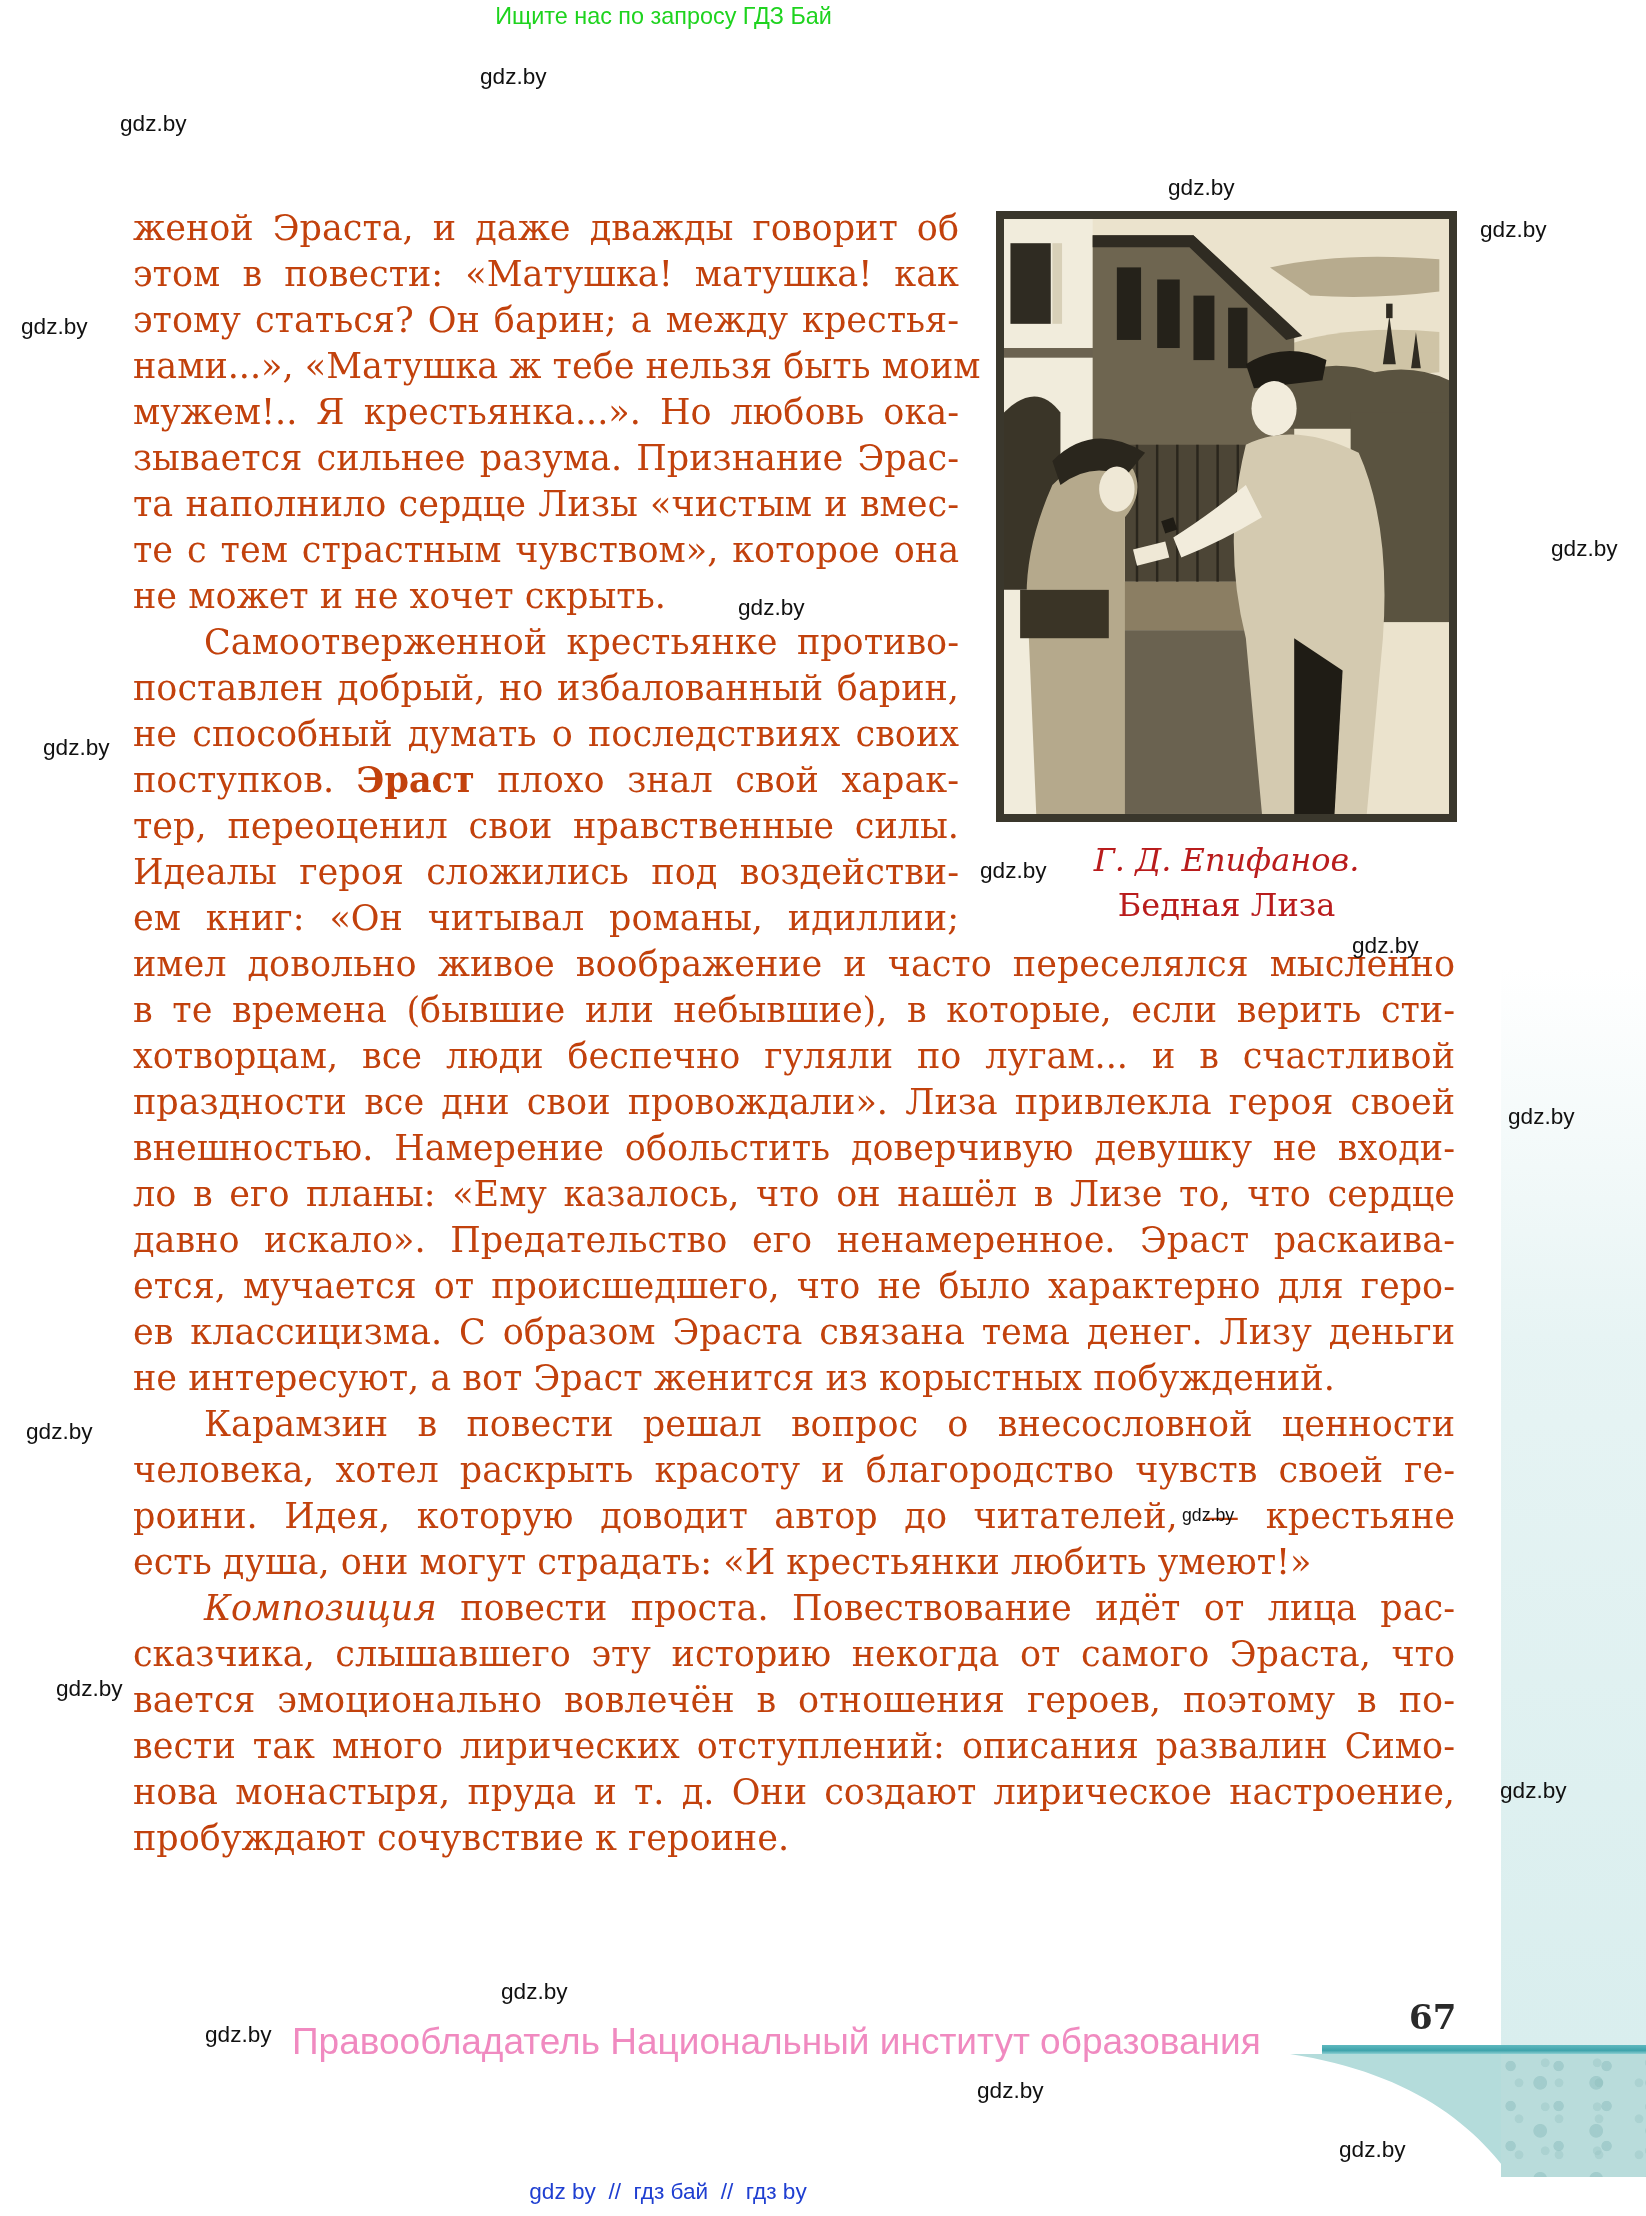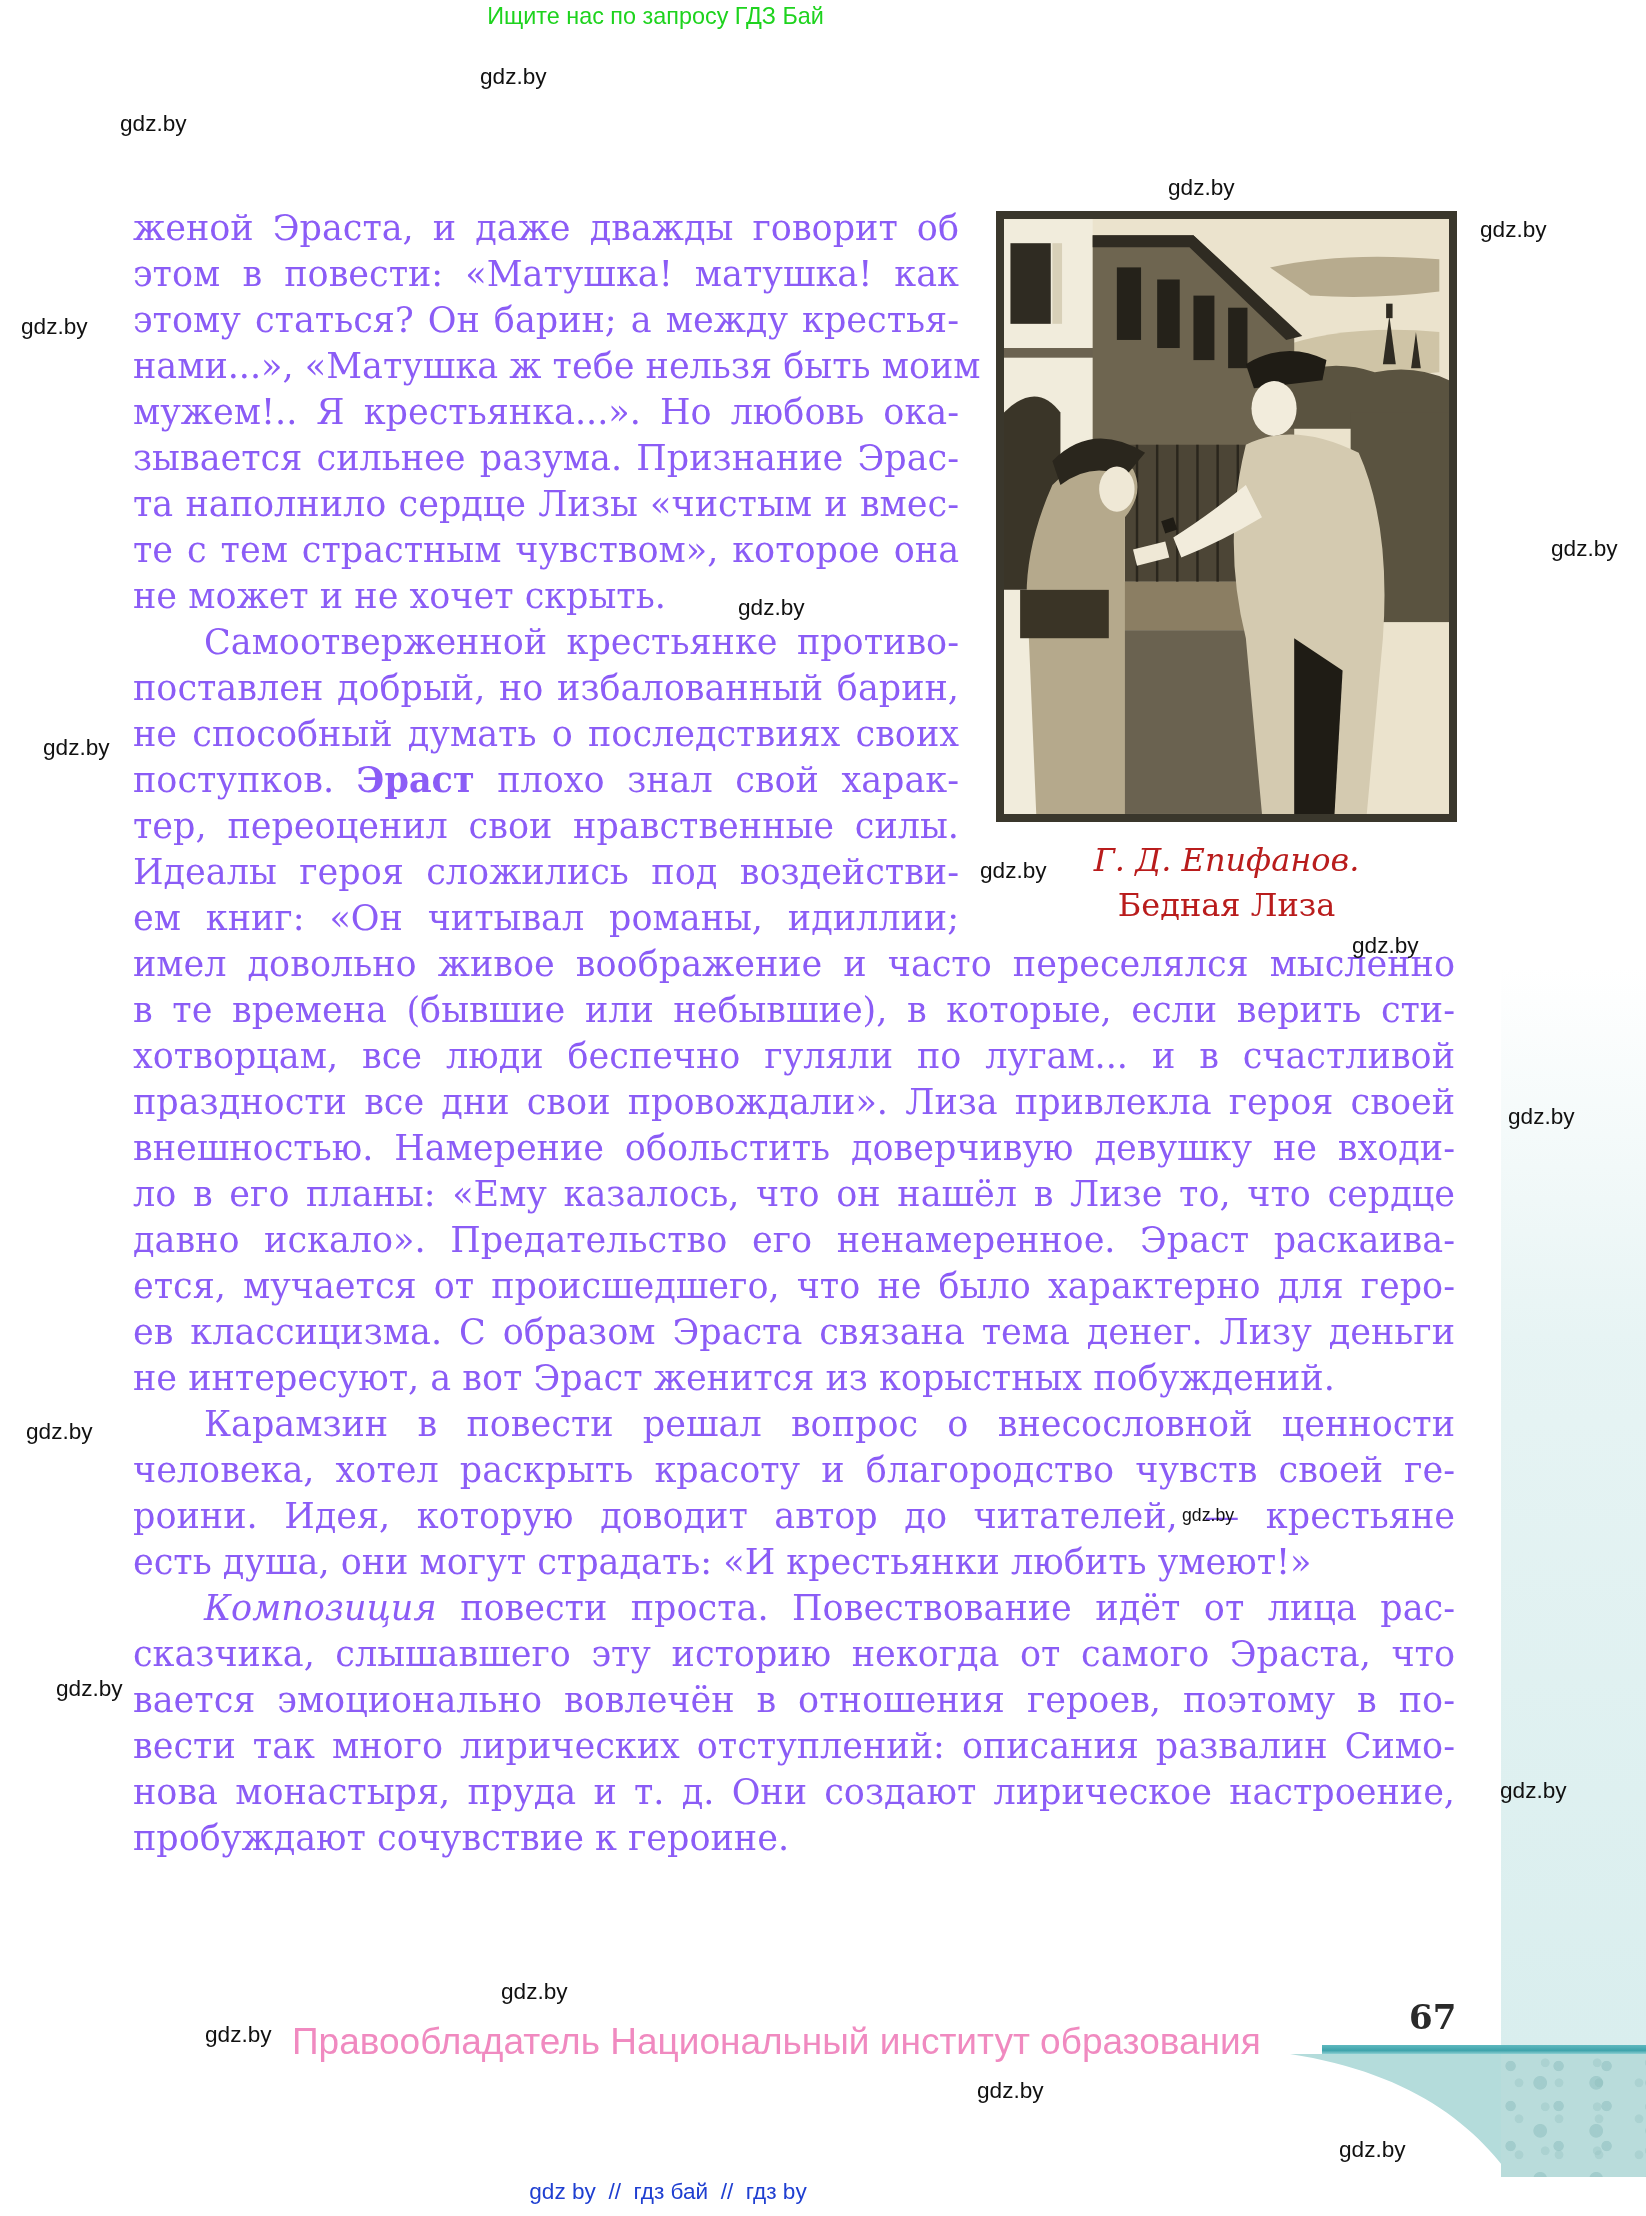--- a/index.html
+++ b/index.html
@@ -6,21 +6,21 @@
     body {
       width: 1647px; height: 2216px; position: relative; overflow: hidden;
       background: #ffffff;
       font-family: "DejaVu Serif", "Liberation Serif", serif;
       color: #2b2b2b;
     }
     .abs { position: absolute; }
 
     
     .top-banner {
-      left: 4px; width: 1303px; top: 3.2px; text-align: center;
+      left: 12px; width: 1303px; top: 3.2px; text-align: center;
       font-family: "Liberation Sans", sans-serif; font-size: 23.4px;
       color: #1ed31e; letter-spacing: 0px;
     }
 
     
     .wm {
       position: absolute; font-family: "Liberation Sans", sans-serif;
       font-size: 22.6px; color: #111; white-space: nowrap; line-height: 1;
     }
     .wm.small { font-size: 17.7px; }
@@ -46,21 +46,21 @@
         radial-gradient(circle at 70% 60%, rgba(120,175,175,0.35) 0 6.4px, transparent 7.3px),
         radial-gradient(circle at 45% 80%, rgba(150,195,195,0.4) 0 4px, transparent 4.8px),
         radial-gradient(circle at 85% 20%, rgba(150,195,195,0.4) 0 4px, transparent 4.8px),
         #b9dcdb;
       background-size: 48px 40px, 56px 48px, 40px 36px, 52px 44px, auto;
     }
 
     
     .text-block {
       position: absolute; left: 133px; top: 205px; width: 1323px;
-      font-size: 35px; line-height: 46px; color: #8b5cf6;
+      font-size: 35px; line-height: 46px; color: #c2410c;
     }
     .line { display: block; white-space: nowrap; height: 46px; }
     .line.narrow { width: 826px; text-align: justify; text-align-last: justify; }
     .line.wide { width: 1322px; text-align: justify; text-align-last: justify; }
     .line.last { text-align-last: left; }
     .indent { padding-left: 71px; box-sizing: border-box; }
     .bold { font-weight: bold; }
     .ital { font-style: italic; margin-top: 37px; }
 
     

